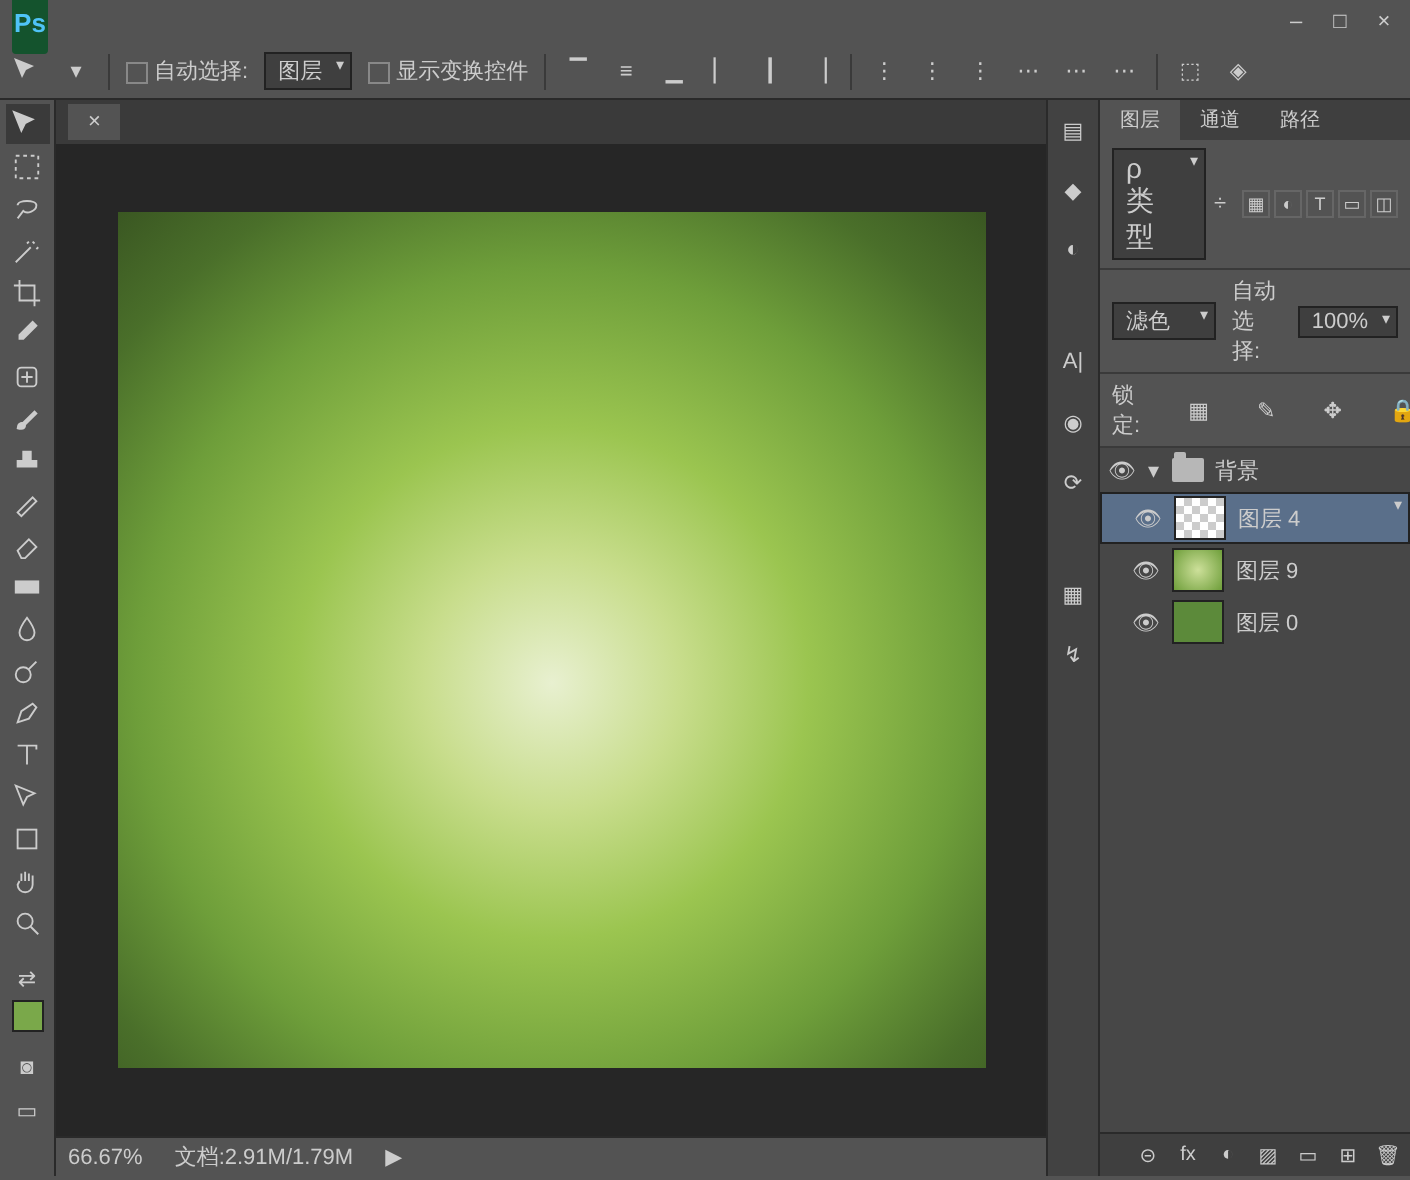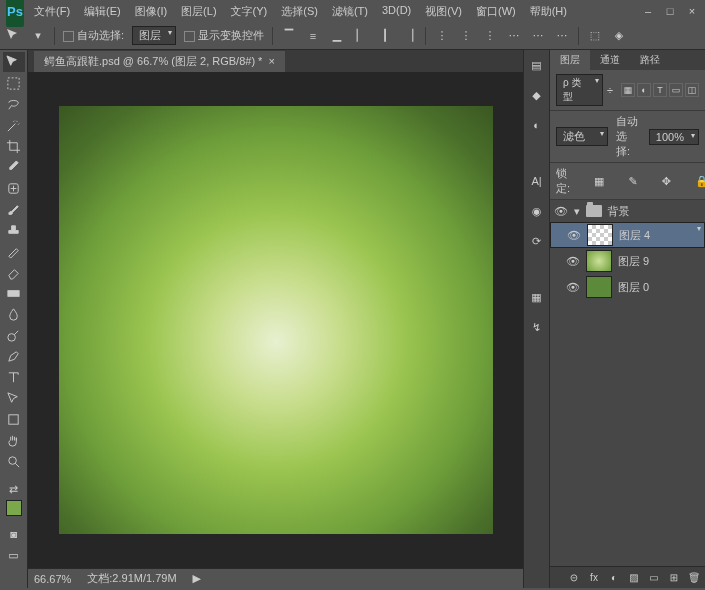--- a/index.html
+++ b/index.html
@@ -26,21 +26,21 @@
 .canvas-area{flex:1;background:#262626;display:flex;align-items:center;justify-content:center;position:relative}
 .canvas{width:434px;height:428px;background:radial-gradient(circle at 50% 55%,#e8f0d0 0%,#c8dd8c 20%,#9bc550 40%,#6e9e3a 65%,#4a6f2a 85%,#3a5722 100%)}
 .statusbar{height:20px;background:#535353;display:flex;align-items:center;padding:0 6px;gap:16px;font-size:10px;border-top:1px solid #2a2a2a}
 .rcol{width:26px;background:#424242;border-left:1px solid #2a2a2a;display:flex;flex-direction:column;align-items:center;padding-top:6px;gap:12px}
 .rcol .ico{width:18px;height:18px;display:flex;align-items:center;justify-content:center;cursor:pointer}
 .rpanel{width:156px;background:#535353;display:flex;flex-direction:column;border-left:1px solid #2a2a2a}
 .panel-tabs{height:20px;background:#3f3f3f;display:flex;align-items:center}
 .ptab{padding:3px 10px;font-size:10px;cursor:pointer}
 .ptab.active{background:#535353}
 .panel-opts{padding:4px 6px;display:flex;align-items:center;gap:4px;border-bottom:1px solid #3a3a3a;font-size:10px}
-.panel-opts .sel{font-size:10px}
+.panel-opts .sel{font-size:14px}
 .blend-row{padding:3px 6px;display:flex;align-items:center;gap:8px;font-size:10px;border-bottom:1px solid #3a3a3a}
 .lock-row{padding:3px 6px;display:flex;align-items:center;gap:24px;font-size:10px;border-bottom:1px solid #3a3a3a}
 .layers{flex:1;overflow:auto;background:#474747}
 .layer{display:flex;align-items:center;height:26px;padding:0 4px;gap:6px;cursor:pointer}
 .layer.grp{height:22px;padding-left:4px;background:#474747}
 .layer.sel{background:#5a6f8a}
 .eye{width:14px;height:14px;display:flex;align-items:center;justify-content:center}
 .thumb{width:26px;height:22px;border:1px solid #222;background:#fff}
 .thumb.checker{background:repeating-conic-gradient(#ccc 0 25%,#fff 0 50%) 0 0/8px 8px}
 .thumb.green{background:radial-gradient(circle,#cde09a,#6e9e3a)}
@@ -53,33 +53,20 @@
 .vgap{height:6px}
 .sep{width:1px;height:18px;background:#3a3a3a}
 .tiny-icons{display:flex;gap:2px;margin-left:4px}
 .tiny-icons span{width:14px;height:14px;display:flex;align-items:center;justify-content:center;font-size:9px;border:1px solid #666}
 </style>
 </head>
 <body>
 
 <div class="titlebar">
   <div class="ps-logo">Ps</div>
-  <div class="menu">
-    <span>文件(F)</span>
-    <span>编辑(E)</span>
-    <span>图像(I)</span>
-    <span>图层(L)</span>
-    <span>文字(Y)</span>
-    <span>选择(S)</span>
-    <span>滤镜(T)</span>
-    <span>3D(D)</span>
-    <span>视图(V)</span>
-    <span>窗口(W)</span>
-    <span>帮助(H)</span>
-  </div>
   <div class="winbtns">
     <div class="winbtn">–</div>
     <div class="winbtn">□</div>
     <div class="winbtn">×</div>
   </div>
 </div>
 
 <div class="optbar">
   <span class="ico">
     <svg viewBox="0 0 16 16">
@@ -222,21 +209,20 @@
         <div class="swatch" style="background:#7aa84a"></div>
       </div>
     <div class="vgap"></div>
     <div class="tool">◙</div>
     <div class="tool">▭</div>
   </div>
 
   <div class="center">
     <div class="tabbar">
       <div class="doctab">
-        <span>鳄鱼高跟鞋.psd @ 66.7% (图层 2, RGB/8#) *</span>
         <span>×</span>
       </div>
     </div>
     <div class="canvas-area">
       <div class="canvas"></div>
     </div>
     <div class="statusbar">
       <span>66.67%</span>
       <span>文档:2.91M/1.79M</span>
       <span>▶</span>

